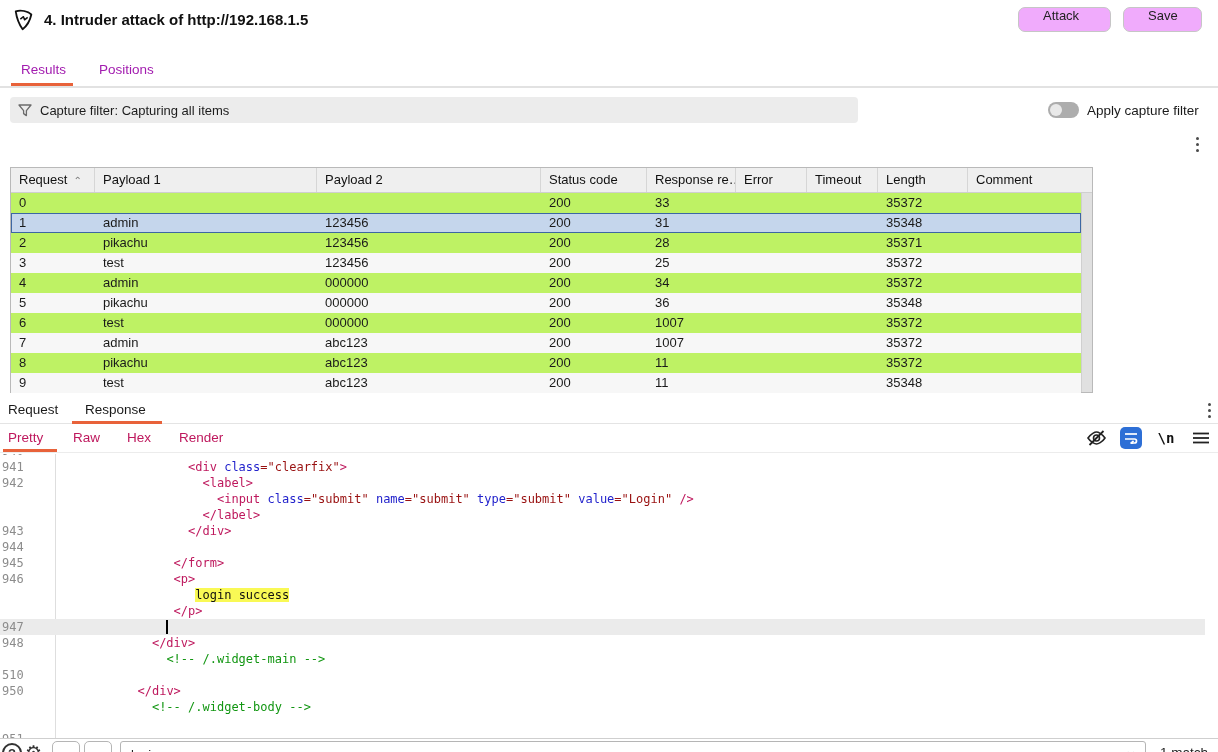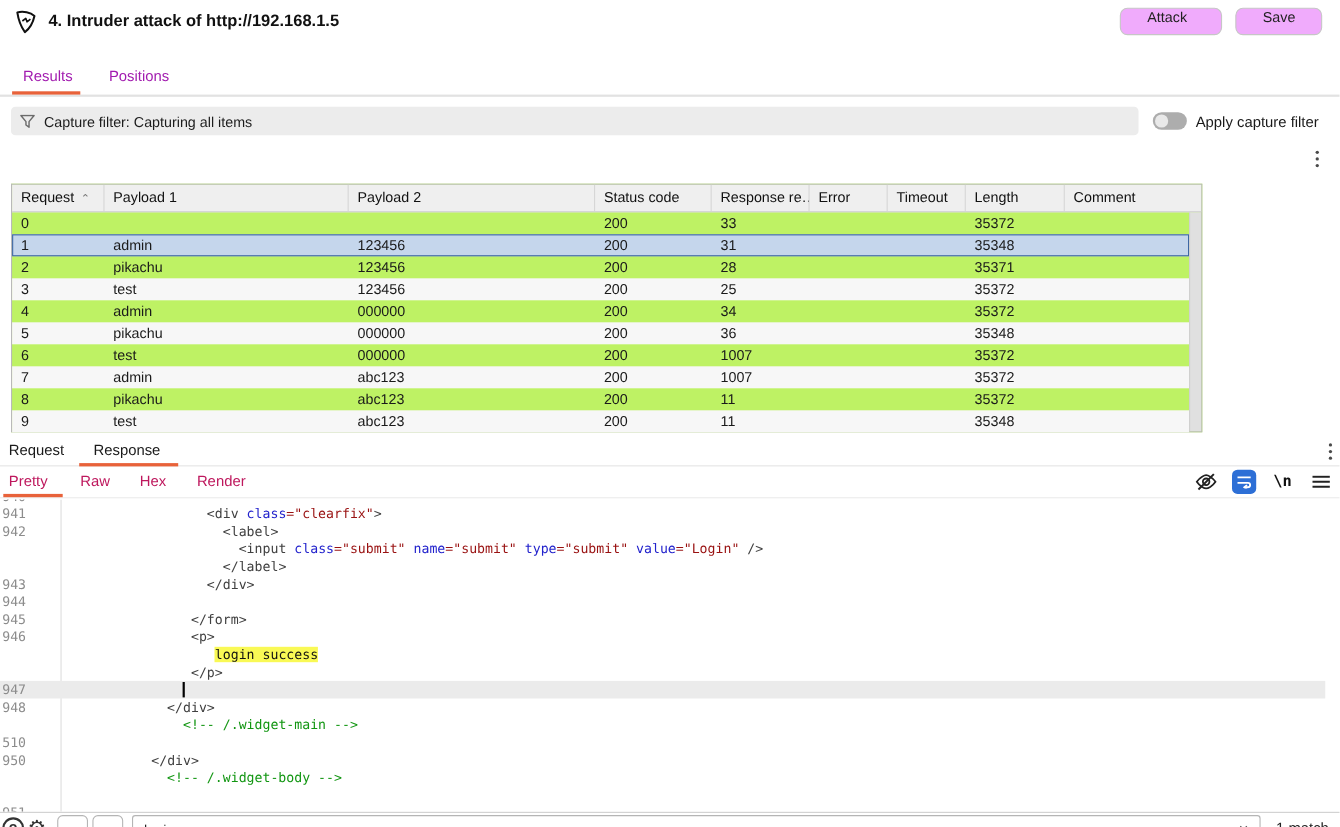--- a/index.html
+++ b/index.html
@@ -21,21 +21,21 @@
   
   .main-tabs { position:absolute; left:0; top:58px; width:100%; height:30px; border-bottom:2px solid #e2e2e2; }
   .mtab { position:absolute; top:4px; font-size:13.5px; color:#a21caf; cursor:pointer; }
   #tab-results { left:21px; }
   #tab-positions { left:99px; }
   .mtab-underline { position:absolute; left:11px; top:25px; width:62px; height:3px; background:var(--accent); }
 
   
   .filter-bar { position:absolute; left:10px; height:26px; background:#ececec; border-radius:4px;
                 display:flex; align-items:center; padding-left:8px; font-size:13px; color:#1c1c1c; cursor:pointer; }
-  #capture-bar { top:97px; width:1025px; }
+  #capture-bar { top:97px; width:848px; }
   #view-bar { top:131px; width:1170px; }
   .funnel { margin-right:8px; margin-top:1px; }
   .toggle { position:absolute; left:1048px; top:102px; width:31px; height:16px; background:#adadad;
             border-radius:9px; cursor:pointer; }
   .toggle .knob { position:absolute; left:2px; top:2px; width:12px; height:12px; border-radius:50%; background:#e9e9e9; }
   #apply-capture-label { position:absolute; left:1087px; top:103px; font-size:13.5px; }
   .kebab { width:4px; display:flex; flex-direction:column; gap:3px; cursor:pointer; }
   .kebab i { width:3px; height:3px; border-radius:50%; background:#4a4a4a; }
   #view-kebab { position:absolute; left:1196px; top:137px; }
 
@@ -73,21 +73,21 @@
 
   
   #editor { position:absolute; left:0; top:454px; width:1205px; height:284px; overflow:hidden;
             font-family:"DejaVu Sans Mono", monospace; font-size:12px; line-height:16px; cursor:text; }
   #gutter-line { position:absolute; left:55px; top:0; bottom:0; width:1px; background:#dedede; }
   #lines { position:relative; margin-top:-11px; }
   .cline { position:relative; height:16px; white-space:pre; }
   .cline.cur { background:#ebebeb; }
   .lnum { position:absolute; left:2px; top:0; width:50px; color:#8c8c8c; }
   .lcontent { position:absolute; left:58px; top:0; right:0; }
-  .tok-tag { color:#404040; }
+  .tok-tag { color:#be185d; }
   .tok-attr { color:#2222cc; }
   .tok-val { color:#991111; }
   .tok-com { color:#129612; }
   .tok-plain { color:#222; }
   .tok-hl { background:var(--match-yellow); color:#111; }
   .caret { display:inline-block; width:2px; height:14px; background:#000; vertical-align:-3px; }
 
   
   #search-bar { position:absolute; left:0; top:738px; width:100%; height:34px; border-top:1px solid #cfcfcf; background:#fff; }
   .sb-help { position:absolute; left:2px; top:4px; width:20px; height:20px; border:2px solid #333; border-radius:50%;

